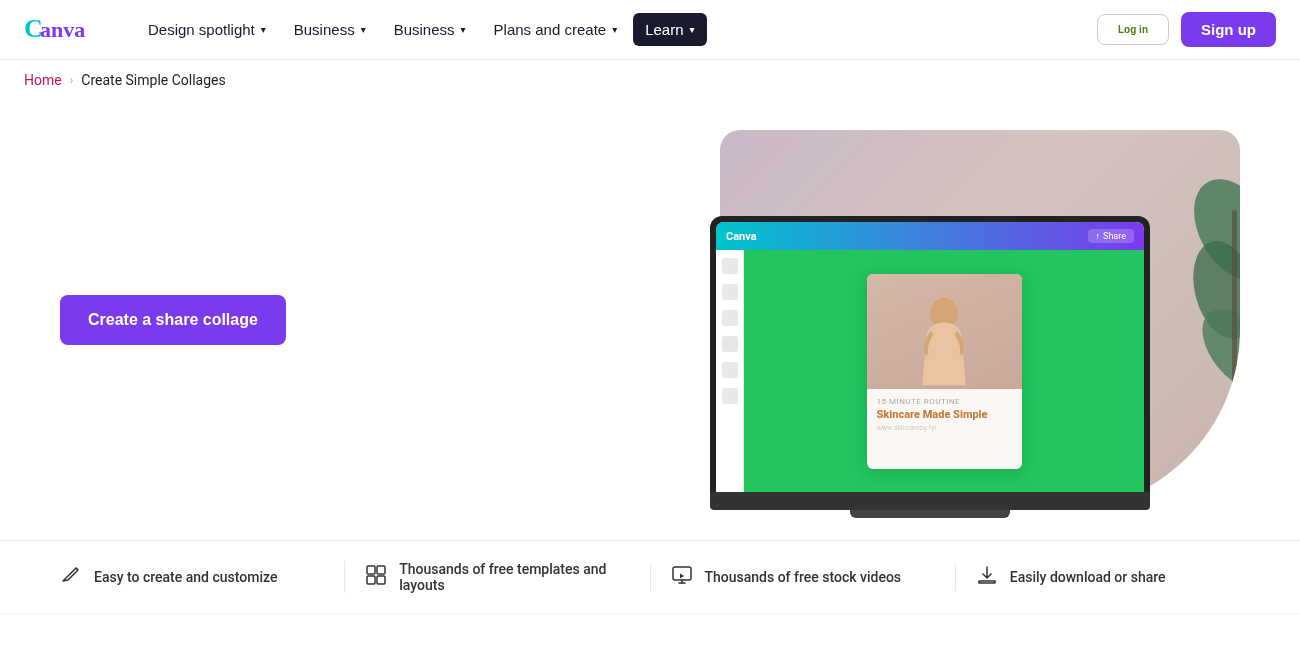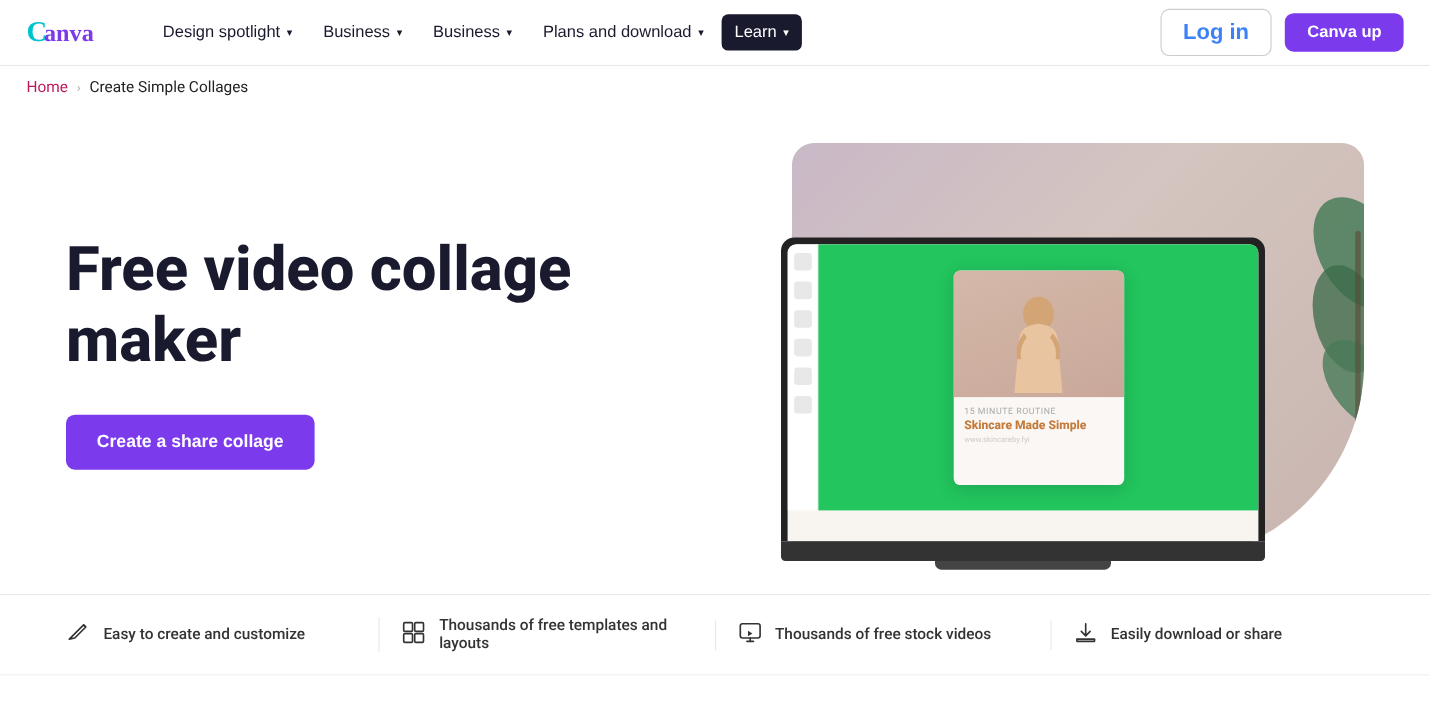--- a/index.html
+++ b/index.html
@@ -18,21 +18,21 @@
       display: flex; align-items: center; gap: 4px;
       padding: 8px 12px; border-radius: 6px; cursor: pointer;
       font-size: 15px; color: #1a1a2e; font-weight: 500;
       border: none; background: none;
     }
     .nav-link.active { background: #1a1a2e; color: #fff; }
     .nav-link .chevron { font-size: 10px; margin-left: 2px; }
     .nav-actions { display: flex; align-items: center; gap: 12px; }
     .btn-login {
       padding: 9px 20px; border: 1.5px solid #ccc; border-radius: 8px;
-      background: #fff; font-size: 20px; font-weight: 600; cursor: pointer; color: #3b82f6;
+      background: #fff; font-size: 10px; font-weight: 600; cursor: pointer; color: #4d7c0f;
     }
     .btn-signup {
       padding: 9px 20px; border: none; border-radius: 8px;
       background: #7c3aed; color: #fff; font-size: 15px; font-weight: 600; cursor: pointer;
     }
 
     
     .breadcrumb {
       display: flex; align-items: center; gap: 8px;
       padding: 12px 24px; font-size: 14px; color: #555;
@@ -106,44 +106,43 @@
     </button>
     <button class="nav-link">
       <span>Business</span>
       <span class="chevron">▾</span>
     </button>
     <button class="nav-link">
       <span>Business</span>
       <span class="chevron">▾</span>
     </button>
     <button class="nav-link">
-      <span>Plans and download</span>
+      <span>Plans and create</span>
       <span class="chevron">▾</span>
     </button>
     <button class="nav-link active">
       <span>Learn</span>
       <span class="chevron">▾</span>
     </button>
   </div>
 
   <div class="nav-actions">
     <button class="btn-login">Log in</button>
-    <button class="btn-signup">Canva up</button>
+    <button class="btn-signup">Sign up</button>
   </div>
 </nav>
 
 <div class="breadcrumb">
   <a href="#">Home</a>
   <span class="sep">›</span>
   <span class="current">Create Simple Collages</span>
 </div>
 
 <section class="hero">
   <div class="hero-left">
-    <h1 class="hero-title">Free video collage maker</h1>
     <button class="btn-cta">Create a share collage</button>
   </div>
 
   <div class="hero-right">
     <div style="position:relative; width:550px; height:380px;">
 
       <div style="position:absolute; right:0; top:0; width:520px; height:380px; background:linear-gradient(135deg,#c9b8c7 0%,#d4c5c0 40%,#c8b4ae 100%); border-radius:20px 20px 180px 20px; overflow:hidden;">
 
         <div style="position:absolute; right:-10px; top:0; width:70px; height:100%; z-index:5;">
           <svg viewBox="0 0 70 380" xmlns="http://www.w3.org/2000/svg" style="width:70px;height:380px;">
@@ -154,20 +153,29 @@
           </svg>
         </div>
       </div>
 
       <div style="position:absolute; left:20px; bottom:0; width:440px;">
 
         <div style="width:440px; background:#222; border-radius:12px 12px 0 0; padding:6px 6px 0 6px;">
 
           <div style="width:100%; height:270px; background:#f8f4f0; border-radius:8px 8px 0 0; overflow:hidden;">
 
+            <div style="height:28px; background:linear-gradient(90deg,#00c4cc,#7c3aed); display:flex; align-items:center; padding:0 10px;">
+              <span style="color:#fff; font-size:11px; font-weight:700;">Canva</span>
+              <div style="margin-left:auto; display:flex; gap:5px;">
+                <div style="background:rgba(255,255,255,0.2); border-radius:4px; padding:2px 8px; color:#fff; font-size:9px; display:flex; align-items:center; gap:3px;">
+                  <span>↑</span>
+                    <span>Share</span>
+                </div>
+              </div>
+            </div>
 
             <div style="display:flex; height:calc(100% - 28px);">
 
               <div style="width:28px; background:#fff; border-right:1px solid #e8e8e8; display:flex; flex-direction:column; align-items:center; padding:8px 0; gap:10px;">
                 <div style="width:16px; height:16px; background:#e8e8e8; border-radius:3px;"></div>
                 <div style="width:16px; height:16px; background:#e8e8e8; border-radius:3px;"></div>
                 <div style="width:16px; height:16px; background:#e8e8e8; border-radius:3px;"></div>
                 <div style="width:16px; height:16px; background:#e8e8e8; border-radius:3px;"></div>
                 <div style="width:16px; height:16px; background:#e8e8e8; border-radius:3px;"></div>
                 <div style="width:16px; height:16px; background:#e8e8e8; border-radius:3px;"></div>

